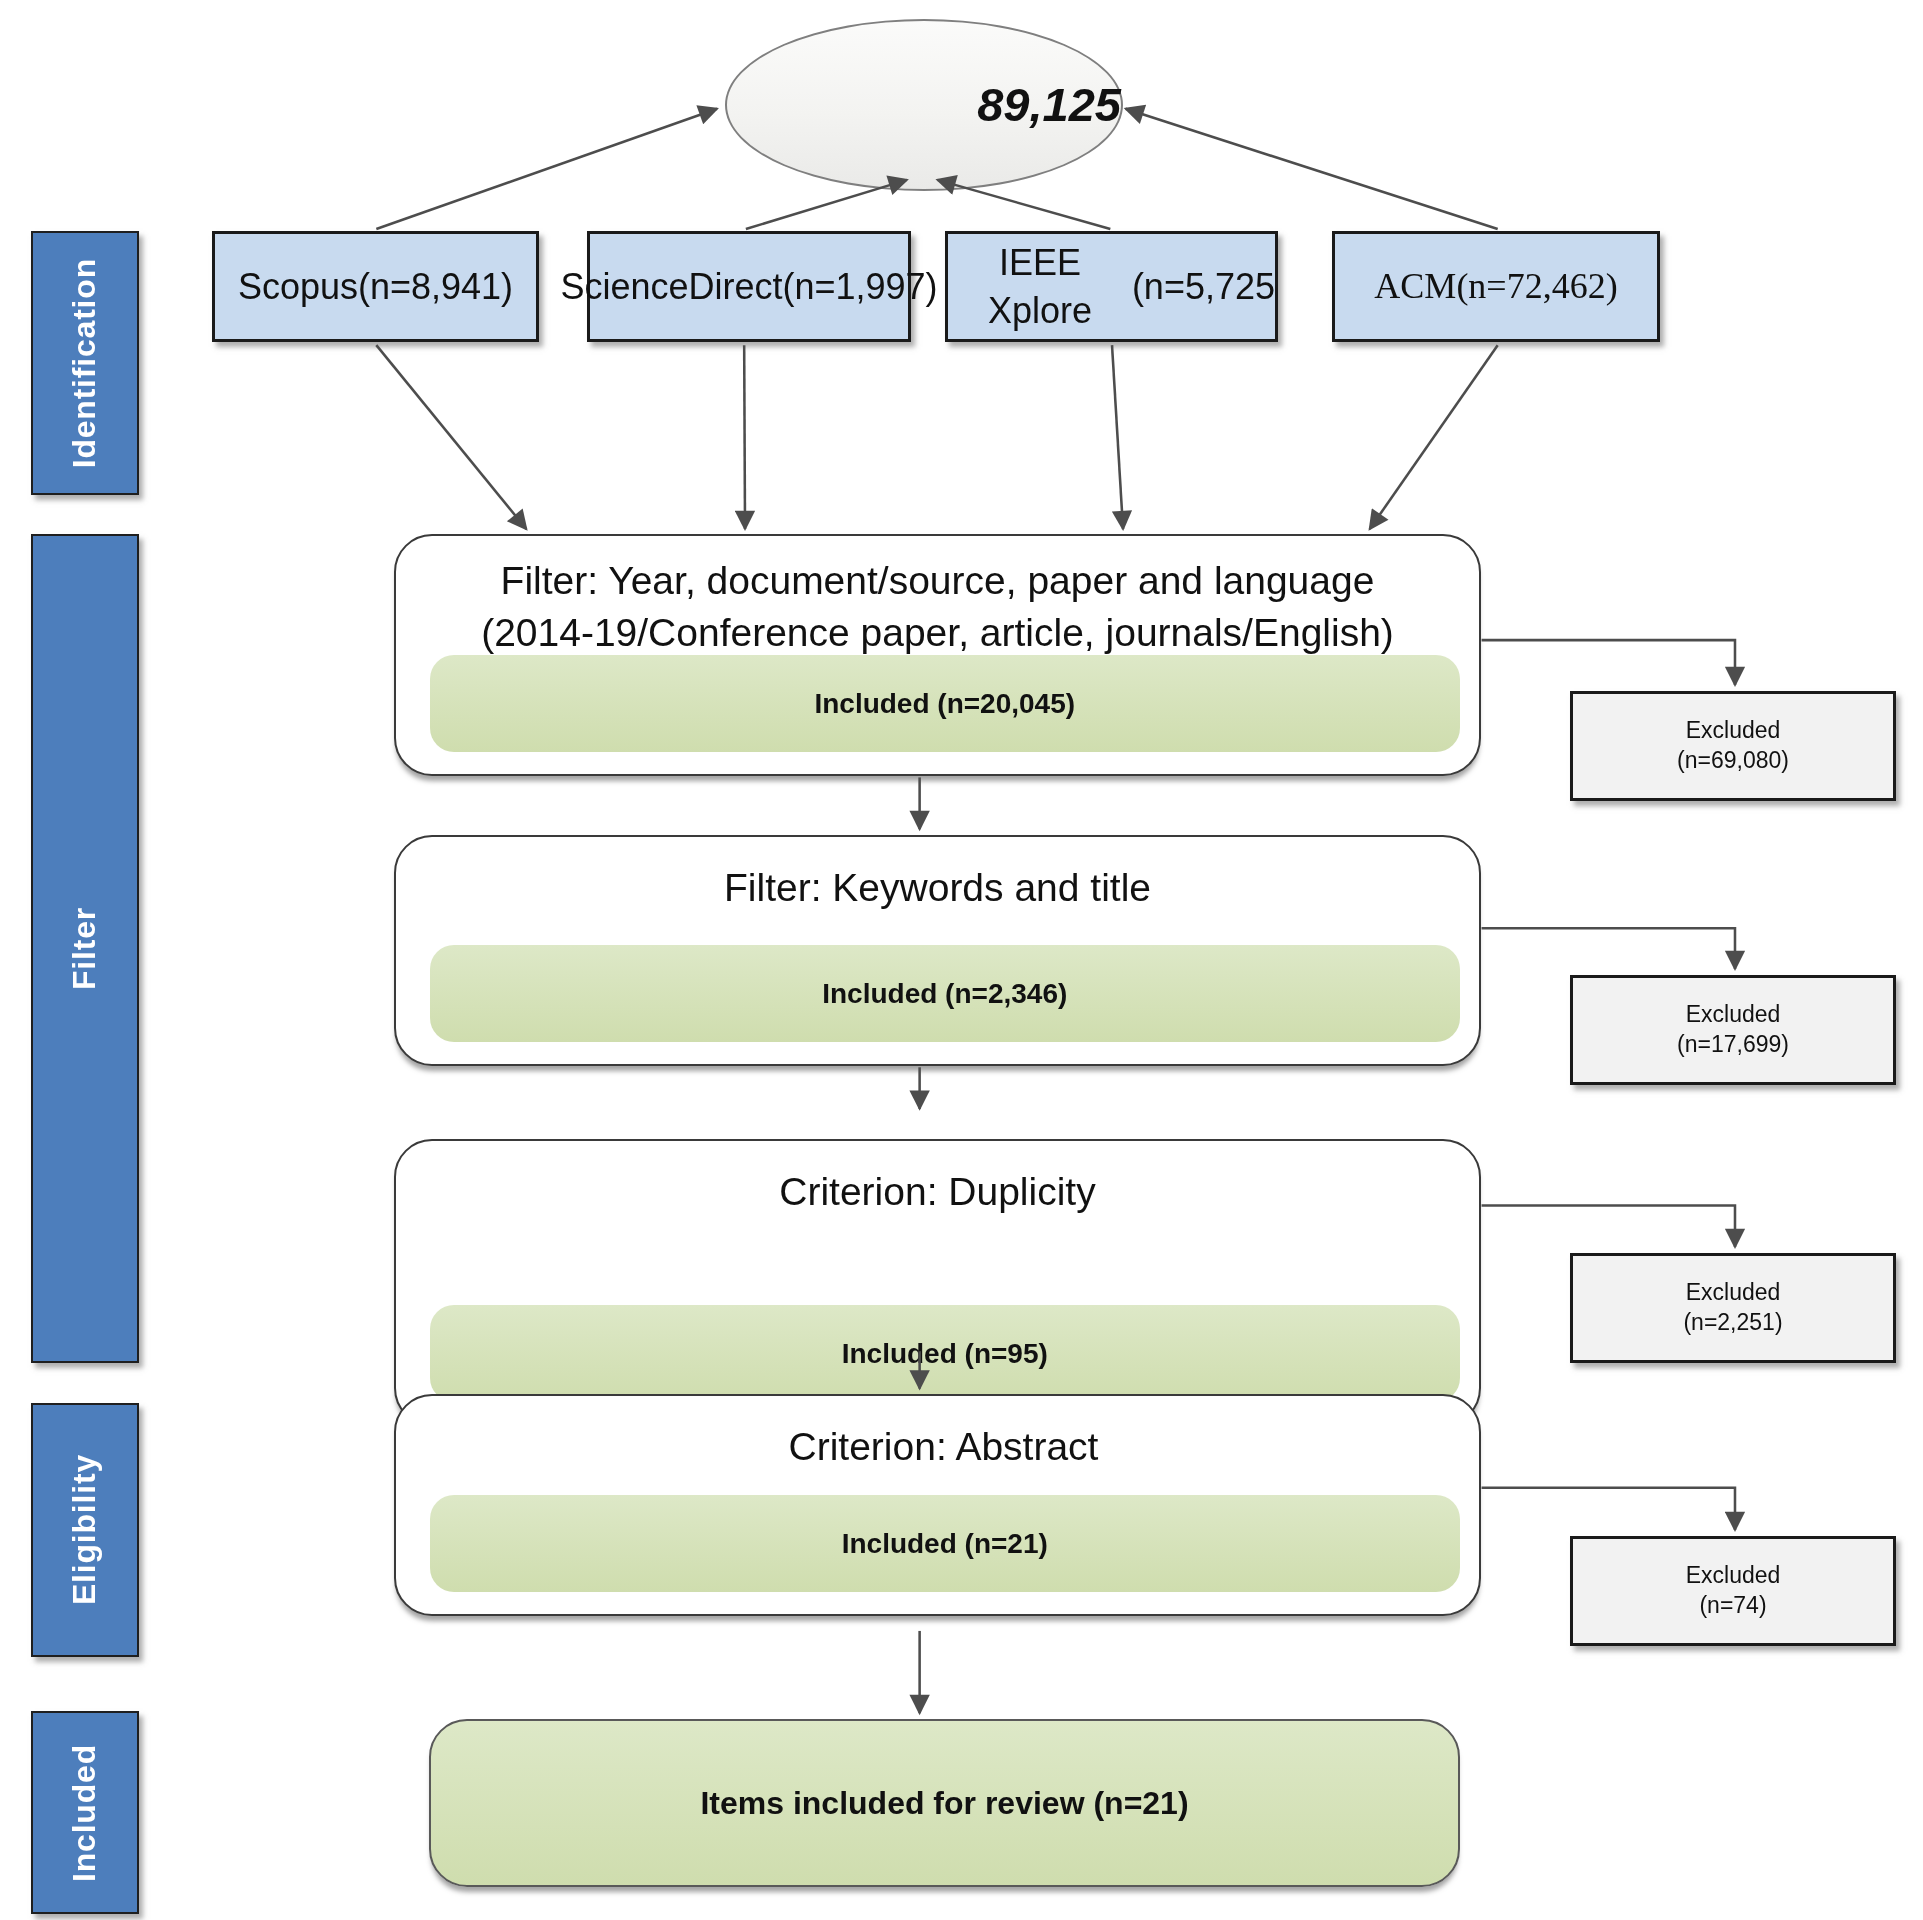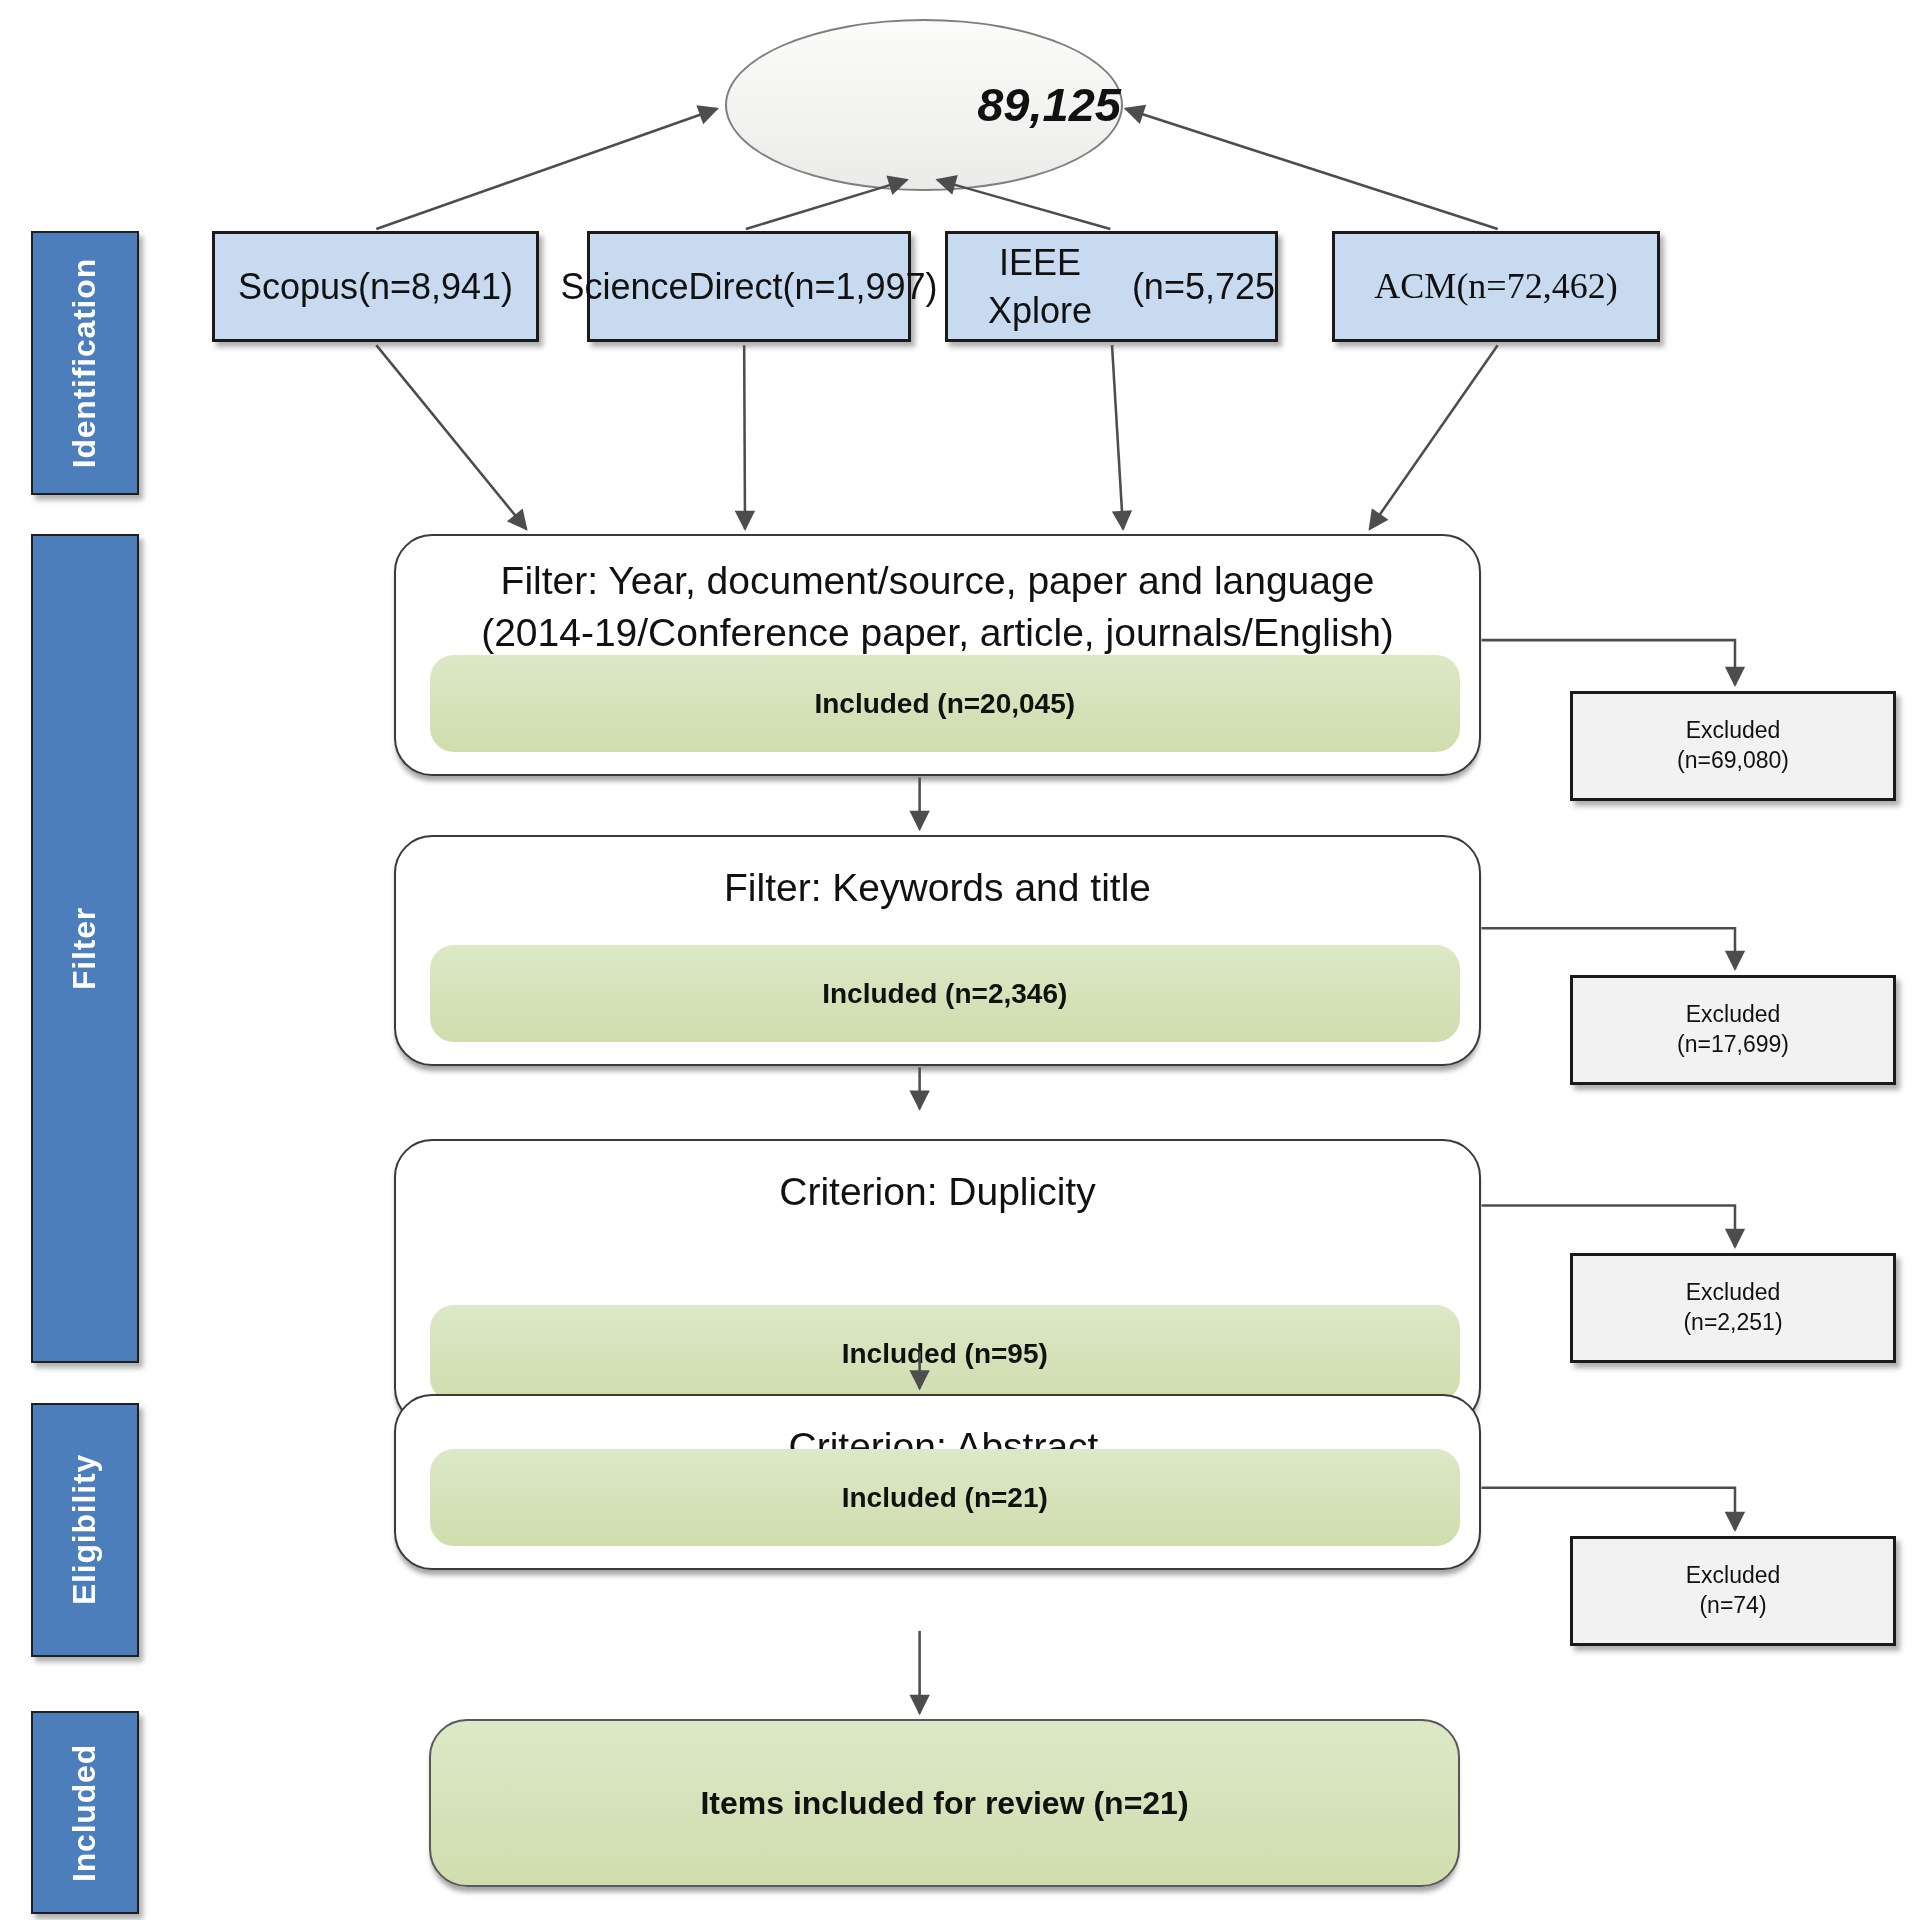--- a/index.html
+++ b/index.html
@@ -146,21 +146,21 @@
     </div>
     <div class="included-pill">
       <span>Included (n=95)</span>
     </div>
   </div>
   <div class="excluded" style="top:1253px;">
     <span>Excluded</span>
     <span>(n=2,251)</span>
   </div>
 
-  <div class="flow" style="top:1394px;height:176px;padding-left:12px;">
+  <div class="flow" style="top:1394px;height:222px;padding-left:12px;">
     <div class="flow-title">
       <div>Criterion: Abstract</div>
     </div>
     <div class="included-pill">
       <span>Included (n=21)</span>
     </div>
   </div>
   <div class="excluded" style="top:1536px;">
     <span>Excluded</span>
     <span>(n=74)</span>

